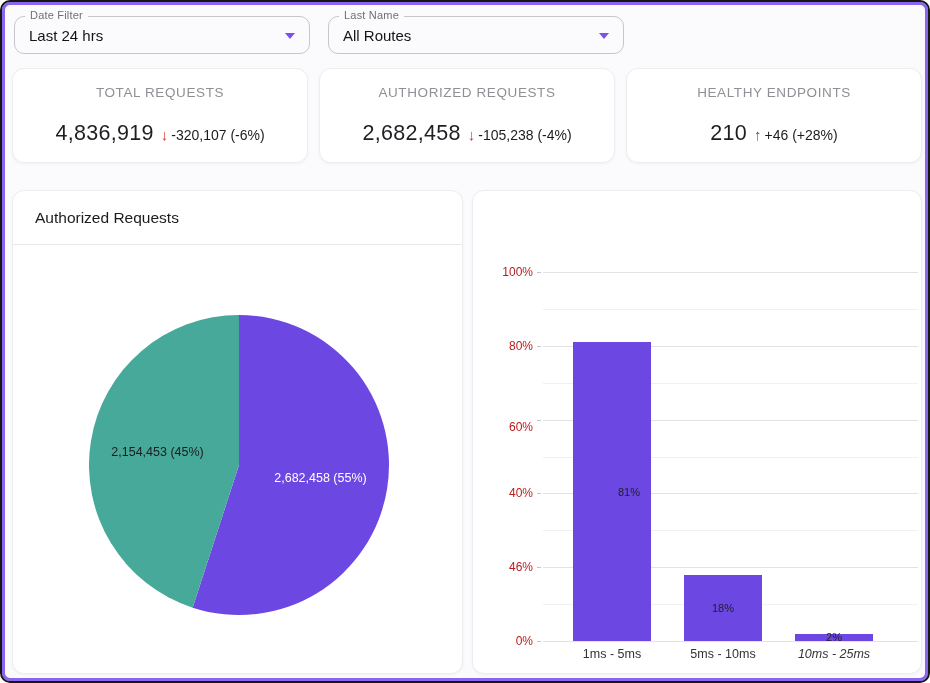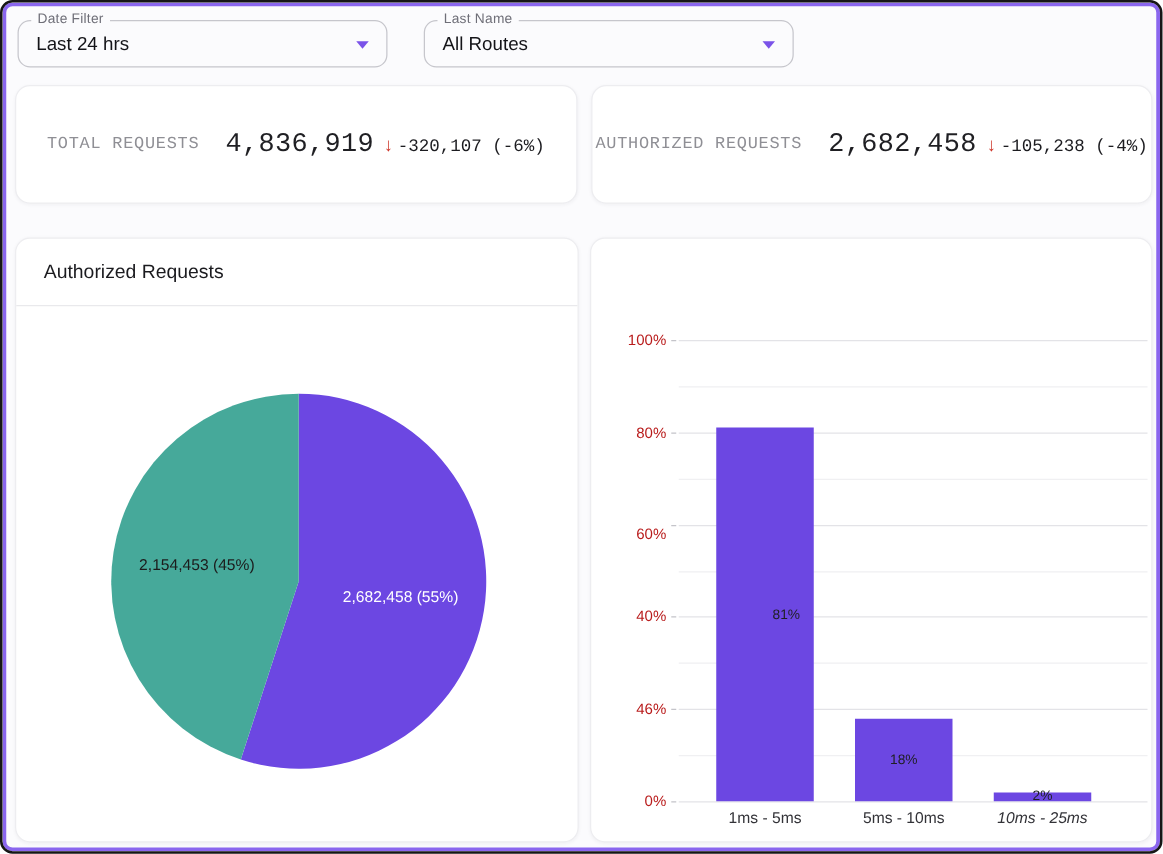--- a/index.html
+++ b/index.html
@@ -6,21 +6,21 @@
   html, body { width: 930px; height: 683px; }
   body { font-family: "Liberation Sans", sans-serif; background: #ffffff; }
   .frame {
     position: fixed; inset: 0; width: 930px; height: 683px;
     background: #fbfbfd;
     border: 2px solid #161616; border-radius: 10px;
     box-shadow: inset 0 0 0 3px #8a66ee;
     overflow: hidden;
   }
   
-  .filters { position: absolute; left: 12px; top: 14px; display: flex; gap: 29px; }
+  .filters { position: absolute; left: 12px; top: 14px; display: flex; gap: 18px; }
   .select {
     position: relative; width: 296px; height: 38px;
     border: 1px solid #c6c6cc; border-radius: 10px;
     background: transparent; display: flex; align-items: center;
     padding: 0 14px; cursor: pointer;
   }
   .select .flabel {
     position: absolute; top: -8px; left: 10px;
     font-size: 11px; color: #6f6f78; background: #fbfbfd; padding: 0 5px;
     letter-spacing: 0.2px; white-space: nowrap;
@@ -31,21 +31,21 @@
     width: 0; height: 0;
     border-left: 5.5px solid transparent; border-right: 5.5px solid transparent;
     border-top: 6.5px solid #7a52e8;
   }
   
   .stats { position: absolute; left: 10px; top: 66px; width: 910px; display: flex; gap: 11px; }
   .card {
     flex: 1; height: 95px; background: #ffffff;
     border: 1px solid #ededf0; border-radius: 12px;
     box-shadow: 0 1px 3px rgba(40,40,60,0.05);
-    display: flex; flex-direction: row; align-items: center; justify-content: center; gap: 21px; font-family: Liberation Mono, monospace;
+    display: flex; flex-direction: column; align-items: center; justify-content: center; gap: 21px;
   }
   .card .ctitle { font-size: 13.5px; color: #8f8f95; letter-spacing: 0.6px; }
   .card .cvalue-row { display: flex; align-items: baseline; gap: 7px; }
   .card .cvalue { font-size: 21.5px; color: #1f1f23; font-weight: 500; letter-spacing: 0.3px; }
   .trend { display: inline-flex; align-items: baseline; gap: 3px; font-size: 14px; color: #1c1c20; }
   .arrow { font-size: 15px; font-weight: 700; }
   .arrow.down { color: #cf3a2e; }
   .arrow.up { color: #2d7c34; }
   
   .panel {
@@ -117,20 +117,30 @@
     <div class="card">
       <div class="ctitle">AUTHORIZED REQUESTS</div>
       <div class="cvalue-row">
         <span class="cvalue">2,682,458</span>
         <span class="trend">
           <span class="arrow down">↓</span>
           <span>-105,238 (-4%)</span>
         </span>
       </div>
     </div>
+    <div class="card">
+      <div class="ctitle">HEALTHY ENDPOINTS</div>
+      <div class="cvalue-row">
+        <span class="cvalue">210</span>
+        <span class="trend">
+          <span class="arrow up">↑</span>
+          <span>+46 (+28%)</span>
+        </span>
+      </div>
+    </div>
   </div>
 
   <div class="panel left">
     <div class="phead">Authorized Requests</div>
     <div class="pie-wrap">
       <svg viewBox="0 0 449 428">
           <path d="M 226 220 L 226 70 A 150 150 0 1 1 179.64745084375784 362.658477444273 Z" fill="#6c47e2"></path>
           <text x="307.4842880990989" y="236.90584336581907" text-anchor="middle" fill="#ffffff" font-size="12.5">2,682,458 (55%)</text>
           <path d="M 226 220 L 179.64745084375784 362.658477444273 A 150 150 0 0 1 225.99999999999997 70 Z" fill="#46a99a"></path>
           <text x="144.51571190090112" y="211.09415663418093" text-anchor="middle" fill="#1c1c1c" font-size="12.5">2,154,453 (45%)</text>

